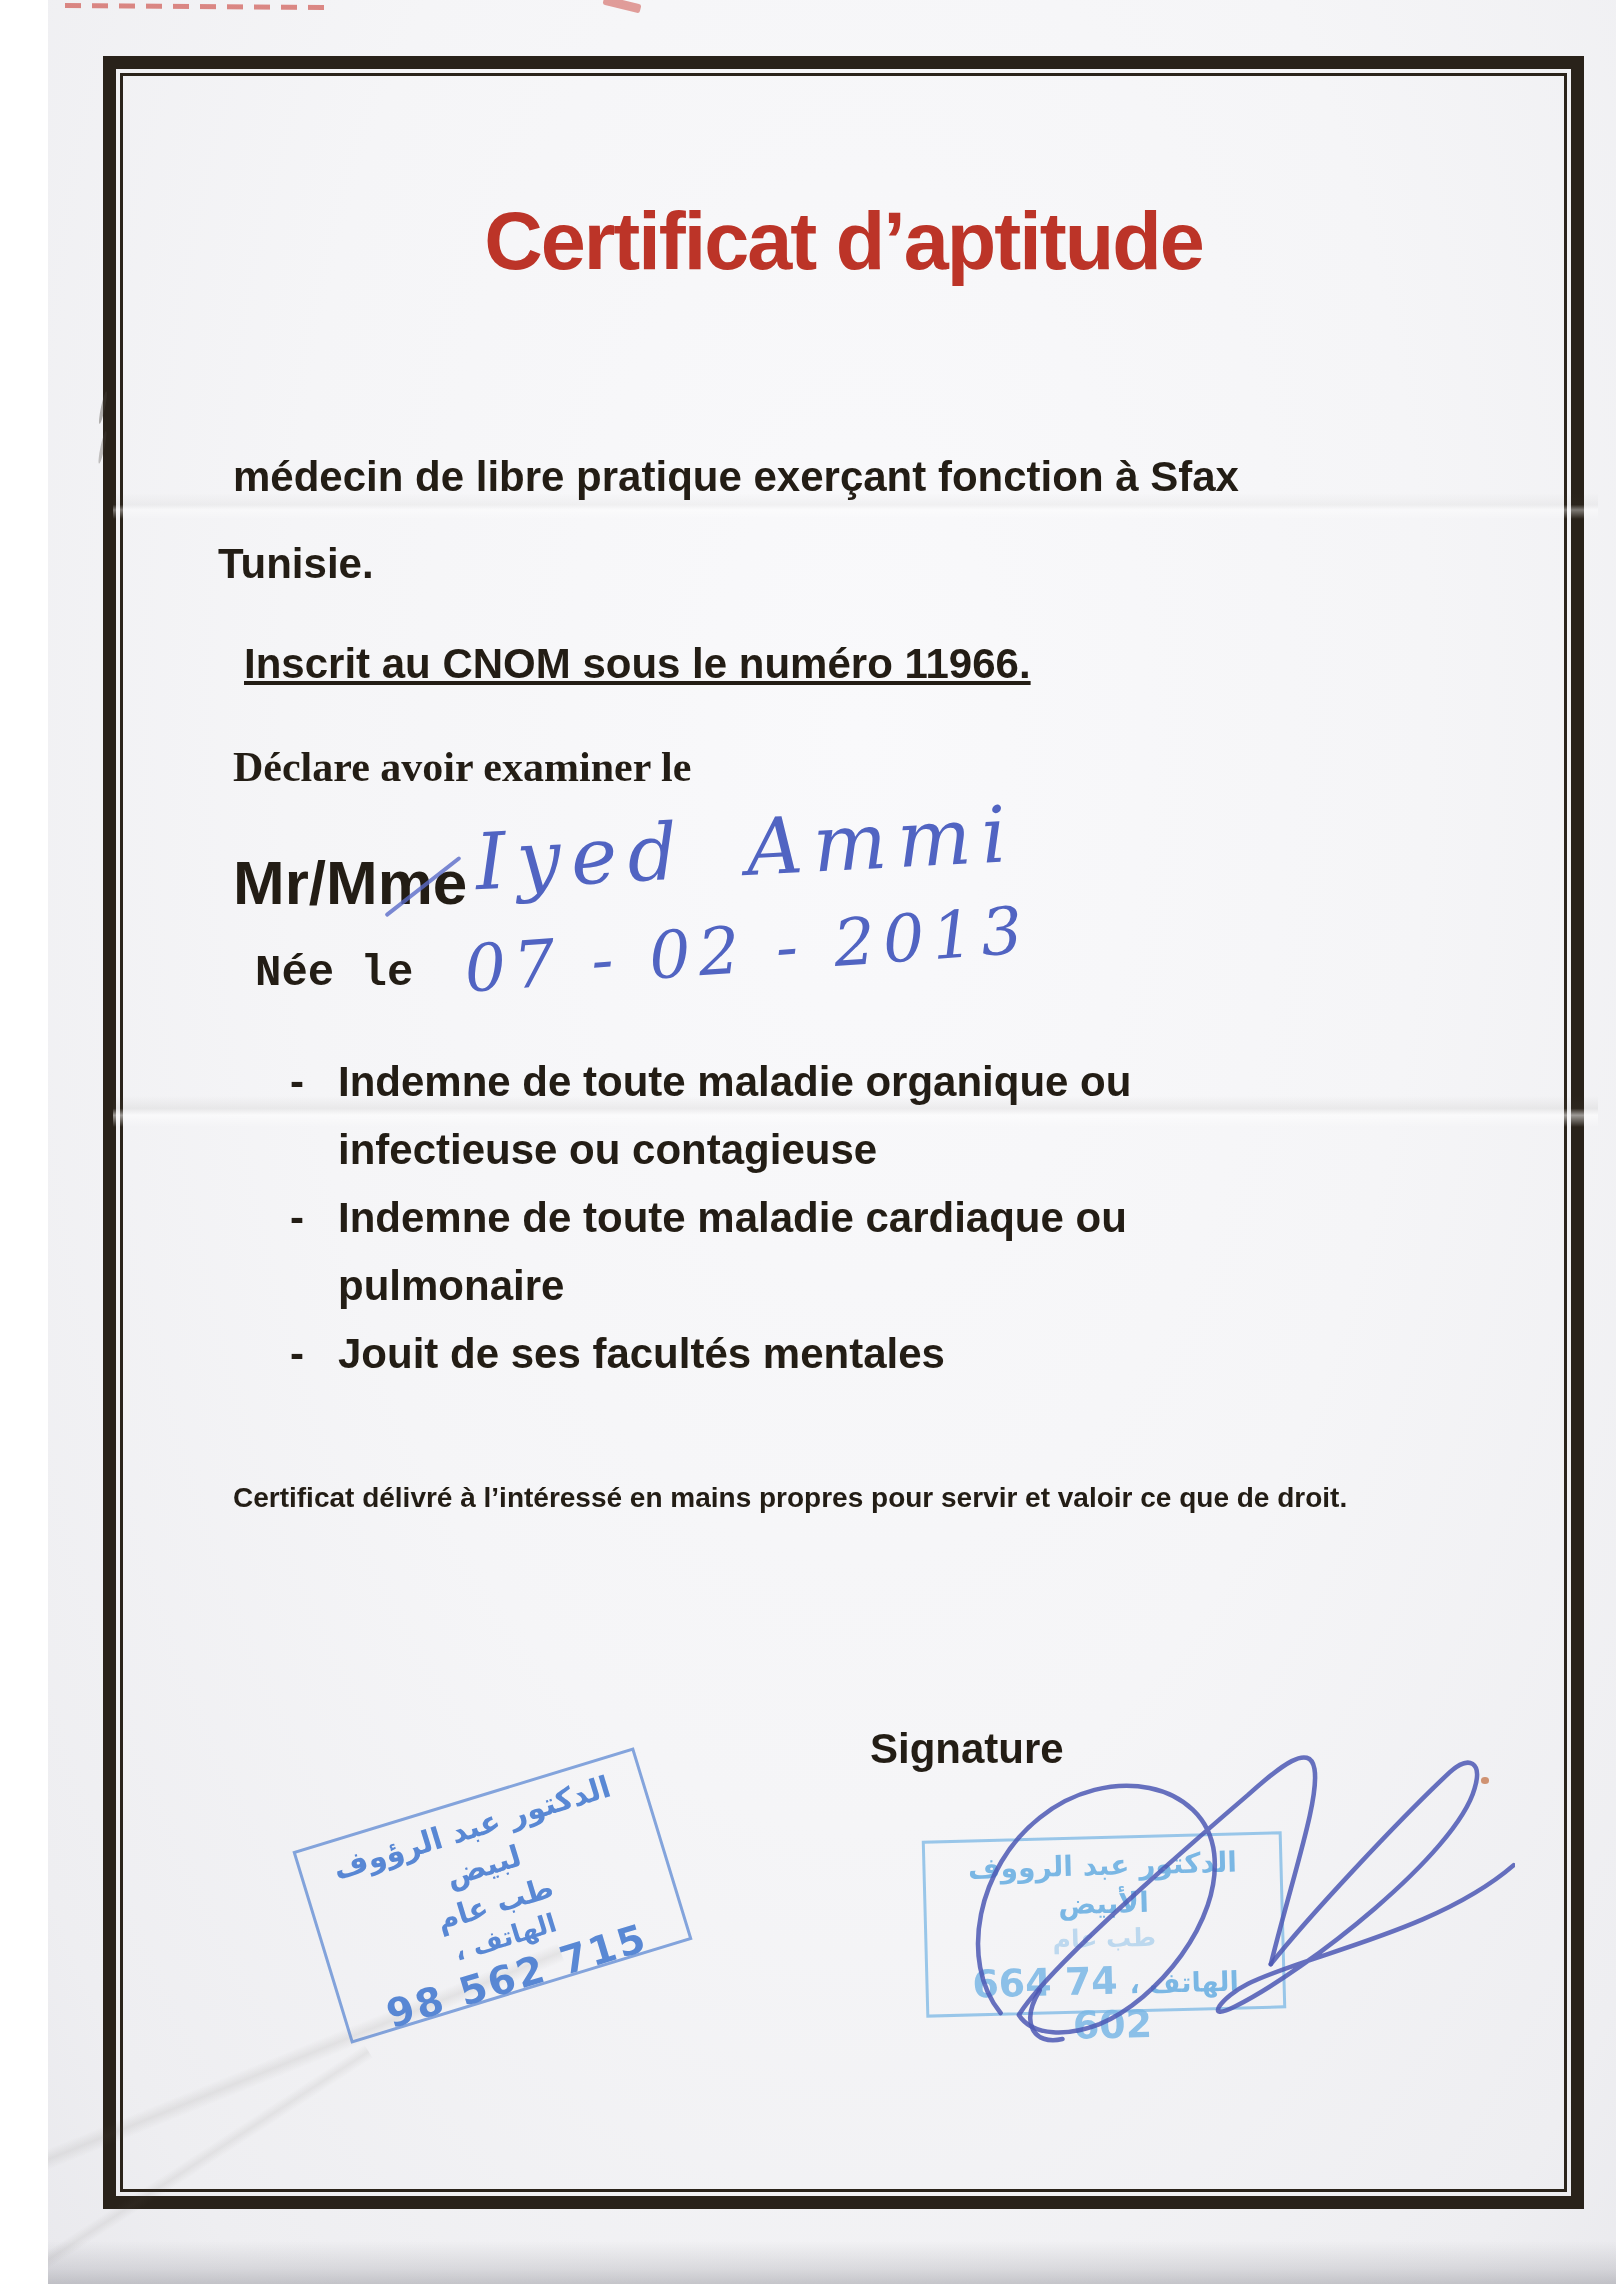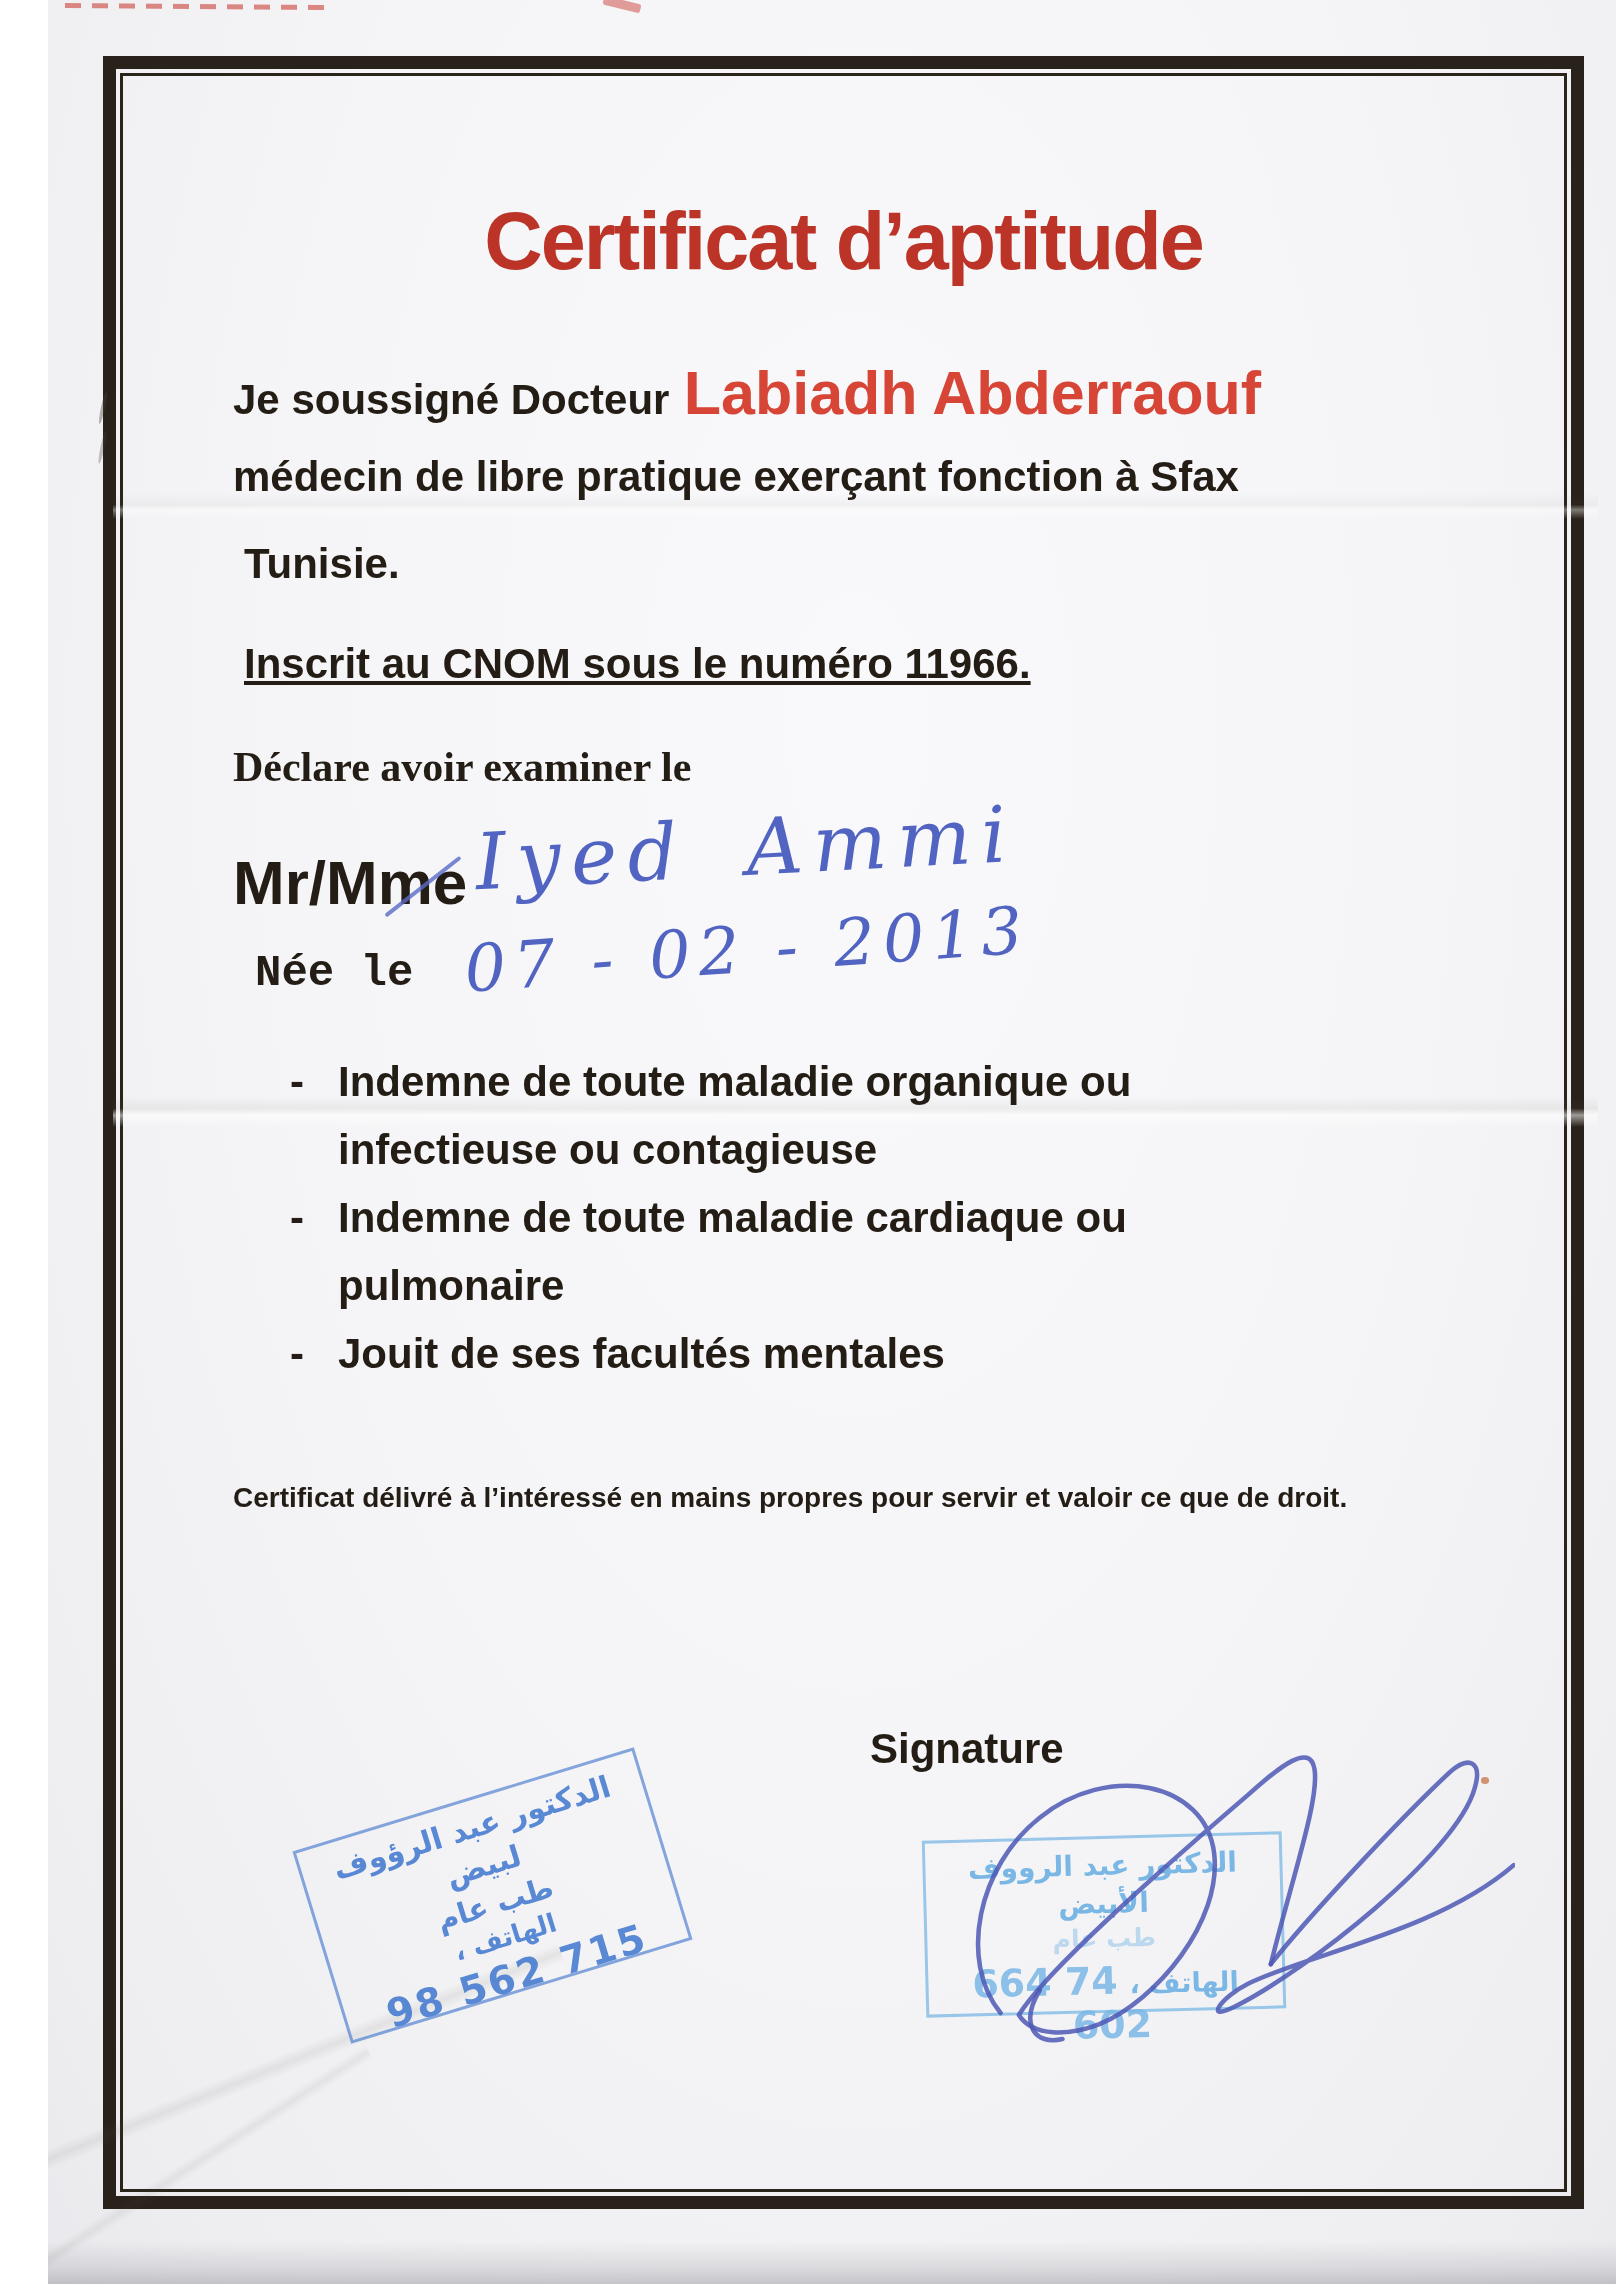--- a/index.html
+++ b/index.html
@@ -31,21 +31,21 @@
   .title {
     position: absolute; left: 55px; top: 195px; width: 1481px; margin: 0;
     text-align: center; font-size: 81px; letter-spacing: -2px;
     color: #bc3428; white-space: nowrap;
   }
 
   .pline { position: absolute; margin: 0; font-size: 42px; line-height: 1.25; white-space: nowrap; }
   #intro   { left: 185px; top: 355px; }
   .doctor  { font-size: 61px; color: #d64535; margin-left: 14.3px; }
   #l2      { left: 185px; top: 451px; }
-  #l3      { left: 196px; top: 538px; text-align: right; }
+  #l3      { left: 170px; top: 538px; text-align: right; }
   #cnom    { left: 196px; top: 638px; text-decoration: underline; }
   #declare { left: 185px; top: 741px; font-family: Liberation Serif, serif; }
   #civility   { left: 185px; top: 844px; font-size: 62px; }
   #birthlabel { left: 207px; top: 946px; font-size: 44px; font-family: Liberation Mono, monospace; }
 
   
   .hand {
     position: absolute; font-family: "DejaVu Serif", serif;
     font-style: italic; font-weight: 400; color: #5164c2; white-space: nowrap;
   }
@@ -142,23 +142,20 @@
 
   <div class="frame"></div>
 
   <div class="crease" id="crease2"></div>
   <div class="crease" id="crease1"></div>
   <div class="crease" id="crease3"></div>
   <div class="crease" id="crease4"></div>
 
   <h1 class="title">Certificat d’aptitude</h1>
 
-  <p class="pline" id="intro">
-    <span>Je soussigné Docteur</span><span class="doctor">Labiadh Abderraouf</span>
-  </p>
   <p class="pline" id="l2">médecin de libre pratique exerçant fonction à Sfax</p>
   <p class="pline" id="l3">Tunisie.</p>
   <p class="pline" id="cnom">Inscrit au CNOM sous le numéro 11966.</p>
   <p class="pline" id="declare">Déclare avoir examiner le</p>
 
   <p class="pline" id="civility">Mr/Mme</p>
   <div class="pen-slash"></div>
   <div class="hand" id="handname">Iyed Ammi</div>
 
   <p class="pline" id="birthlabel">Née le</p>

